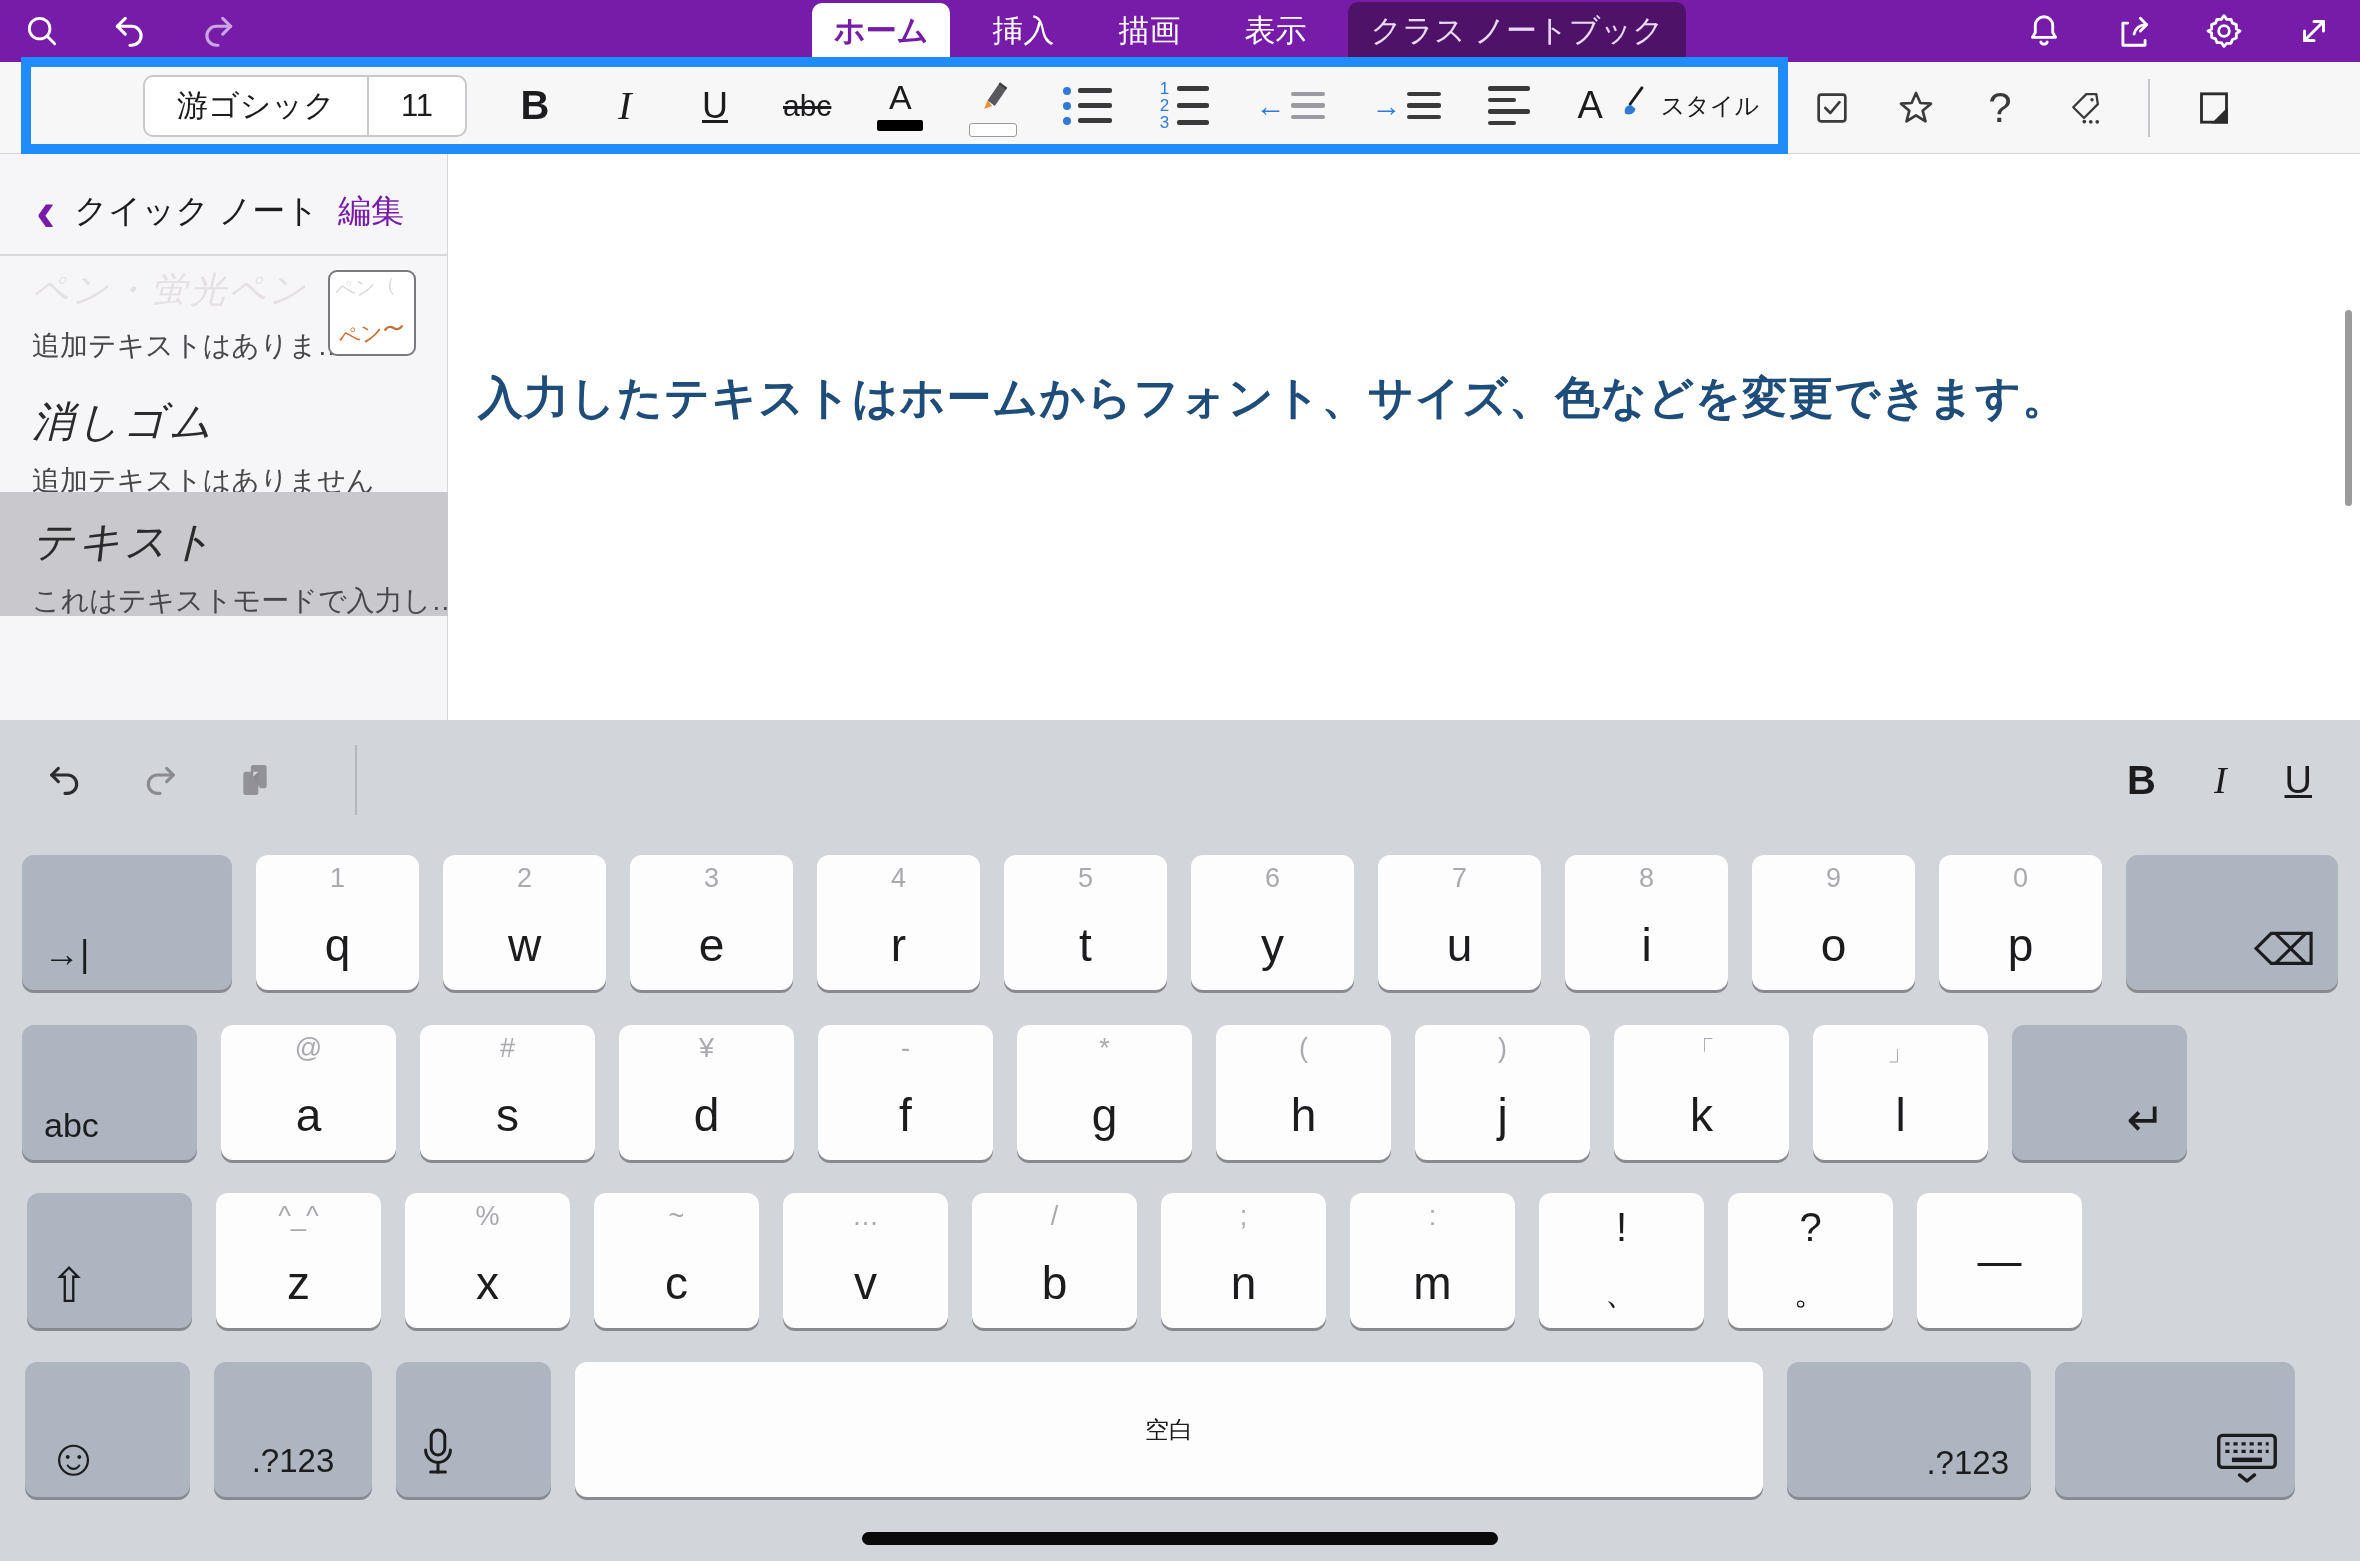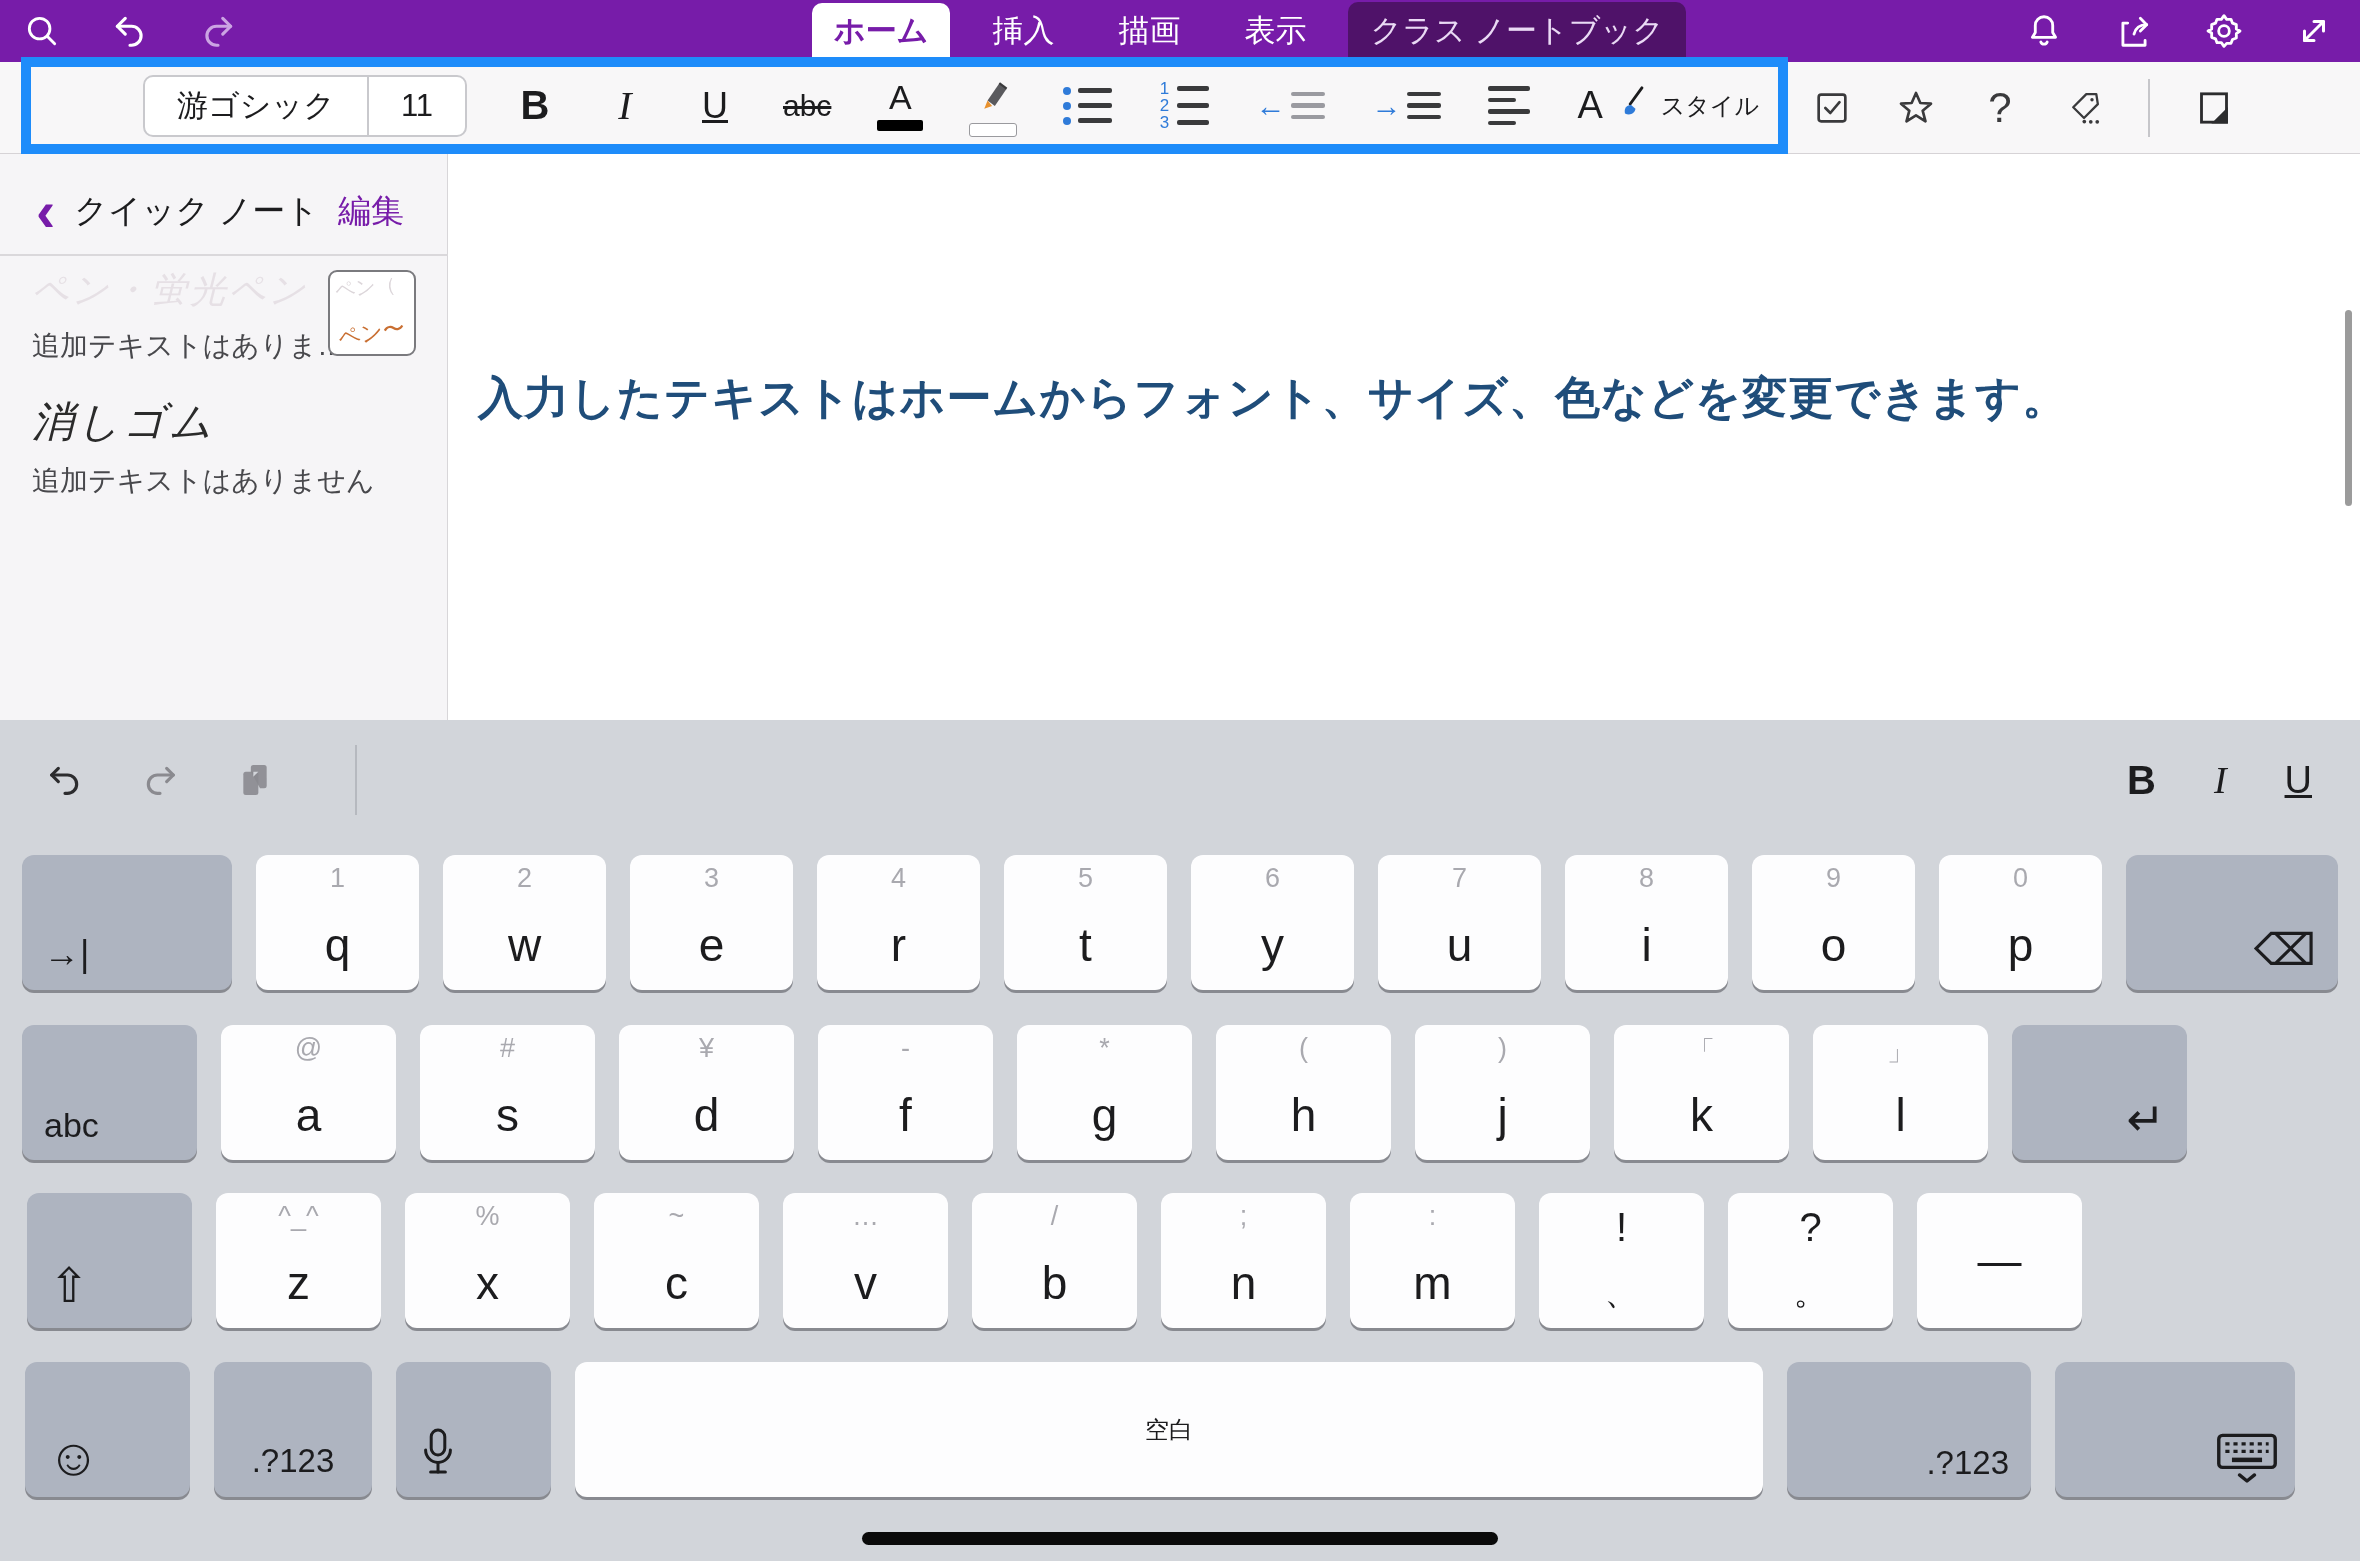--- a/index.html
+++ b/index.html
@@ -354,20 +354,24 @@
         <span class="t1" data-name="thumbnail-sketch-gray">ペン（</span>
         <span class="t2" data-name="thumbnail-sketch-orange">ペン〜</span>
       </div>
     </div>
 
     <div class="sb-item" style="top:222px;height:116px;padding-top:18px" data-name="note-item-eraser">
       <div class="hand sb-t2" data-name="note-item-title">消しゴム</div>
       <div class="sb-sub" data-name="note-item-subtitle">追加テキストはありません</div>
     </div>
 
+    <div class="sb-item selected" style="top:338px;height:124px;padding-top:22px" data-name="note-item-text-selected">
+      <div class="hand sb-t2" data-name="note-item-title">テキスト</div>
+      <div class="sb-sub" data-name="note-item-subtitle">これはテキストモードで入力し…</div>
+    </div>
   </div>
 
   <div class="canvas" data-name="note-canvas">
     <div class="note-text" data-name="note-body-text">入力したテキストはホームからフォント、サイズ、色などを変更できます。</div>
   </div>
   <div class="scrollbar" data-name="canvas-scrollbar"></div>
 
   <div class="keyboard" data-name="ios-keyboard">
     <div class="acc-left" data-name="keyboard-accessory-left">
       <div class="tb-icon" data-name="kb-undo-icon">

